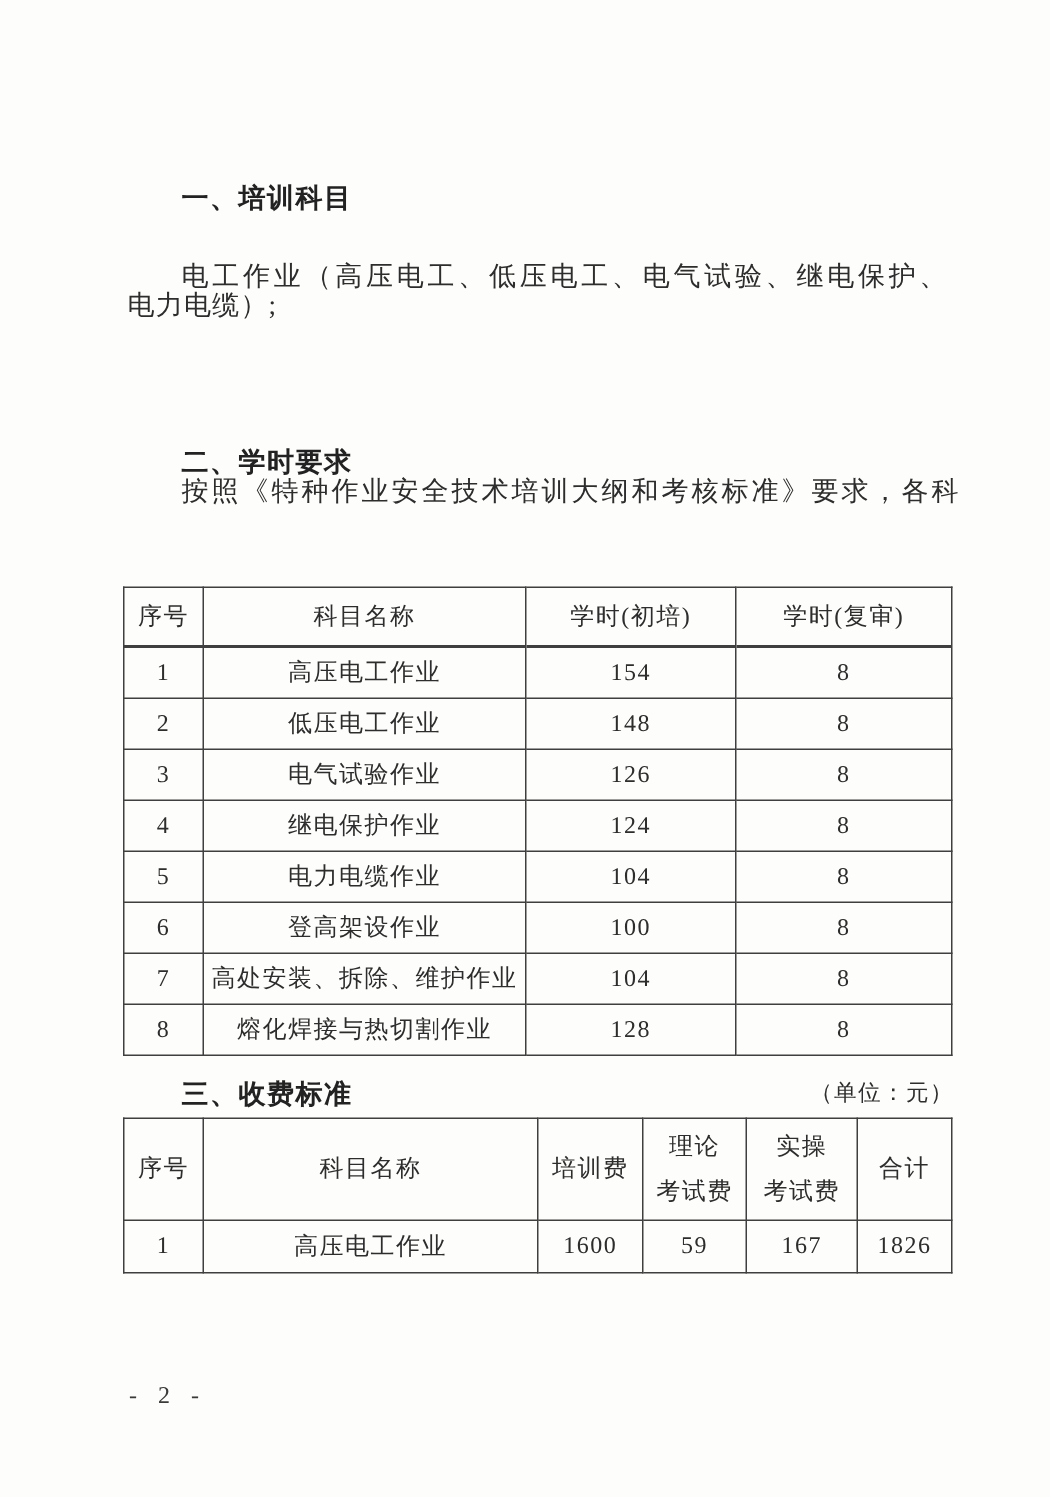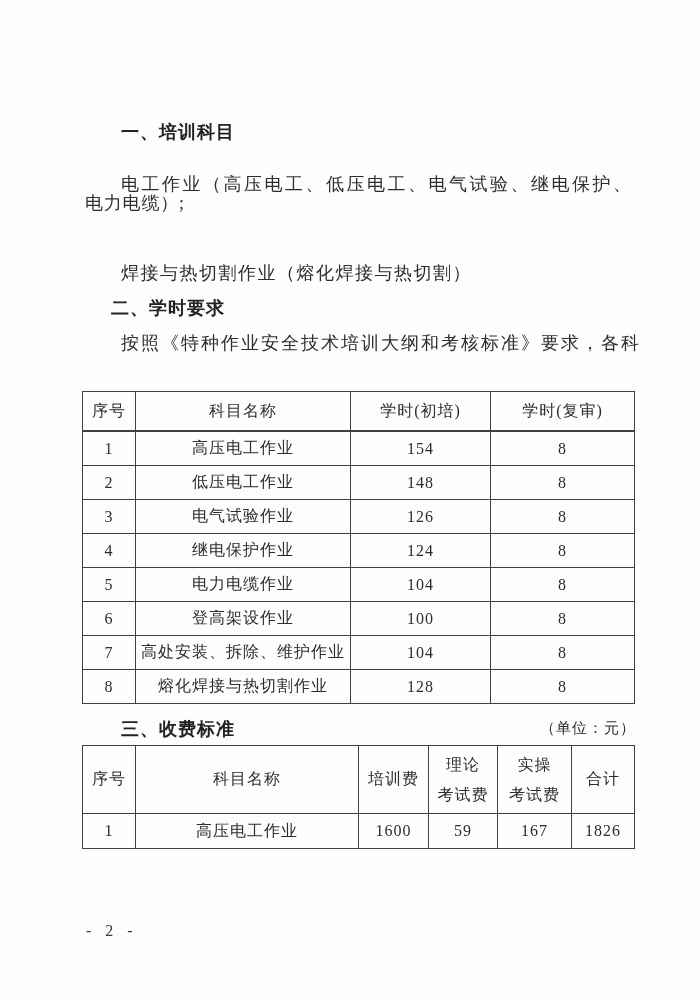--- a/index.html
+++ b/index.html
@@ -76,25 +76,24 @@
 
 <div class="page">
 
   <div class="txt heading" style="left:121px; top:120px;">一、培训科目</div>
 
   <div class="txt stretch-wide" style="left:121px; top:156px;margin-top:16px;">电工作业（高压电工、低压电工、电气试验、继电保护、</div>
 
   <div class="txt tight" style="left:85px; top:191px;">电力电缆）;</div>
 
 
-  <div class="txt" style="left:121px; top:261px;">焊接与热切割作业（熔化焊接与热切割）</div>
-
-  <div class="txt heading" style="left:111px; top:296px;">二、学时要求</div>
-
-  <div class="txt stretch-med" style="left:121px; top:331px;">按照《特种作业安全技术培训大纲和考核标准》要求，各科</div>
+
+  <div class="txt heading" style="left:121px; top:296px;">二、学时要求</div>
+
+  <div class="txt stretch-med" style="left:121px; top:315px;">按照《特种作业安全技术培训大纲和考核标准》要求，各科</div>
 
 
   <table class="doc-table" id="hours-table" style="left:82px; top:391px; width:552px;">
     <colgroup>
       <col style="width:53px">
         <col style="width:215px">
         <col style="width:140px">
         <col style="width:144px">
     </colgroup>
     <thead>

